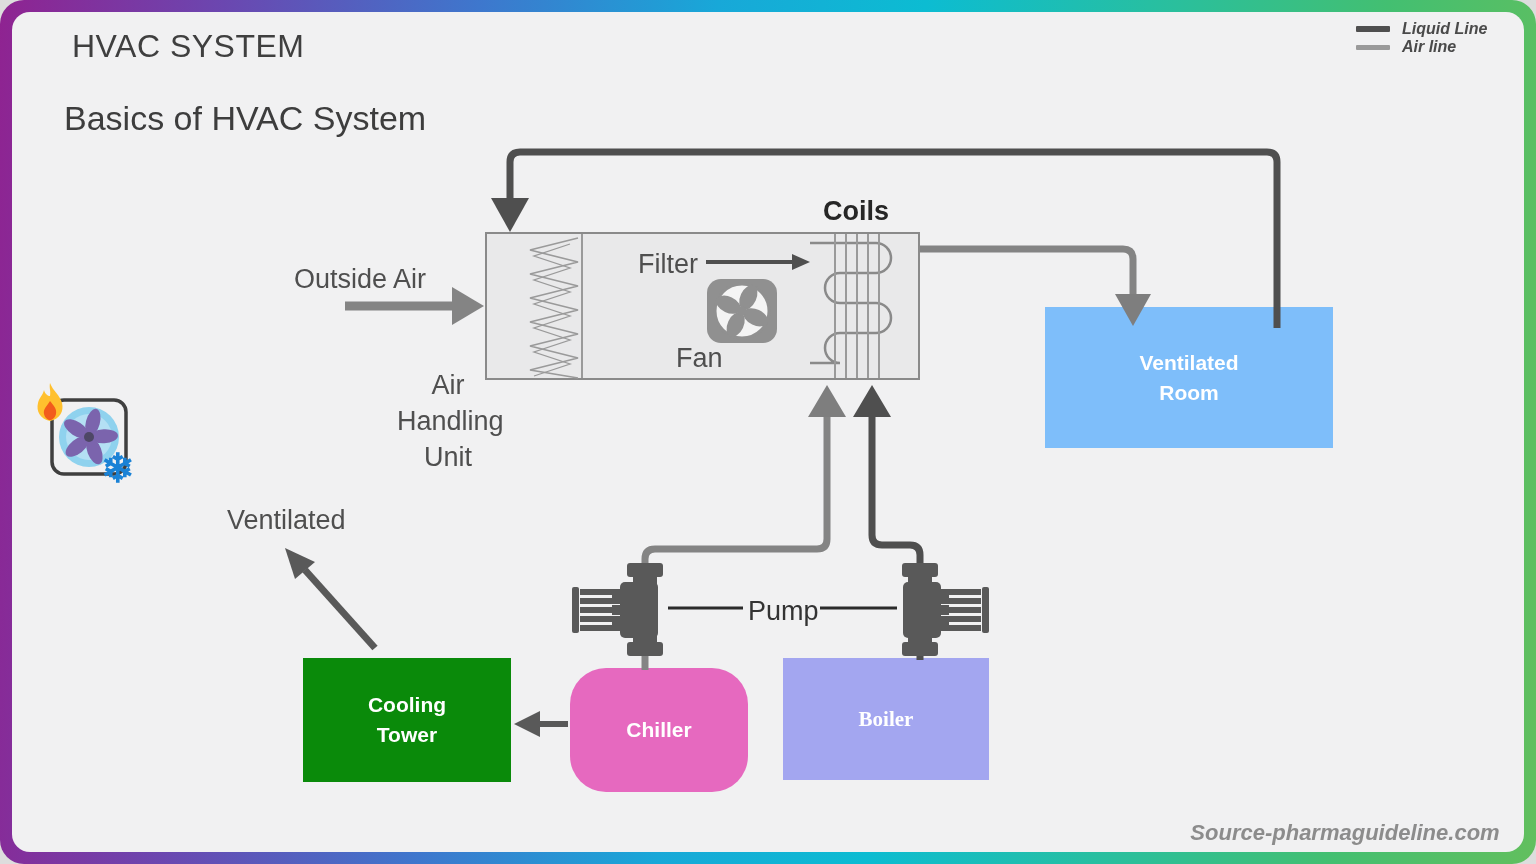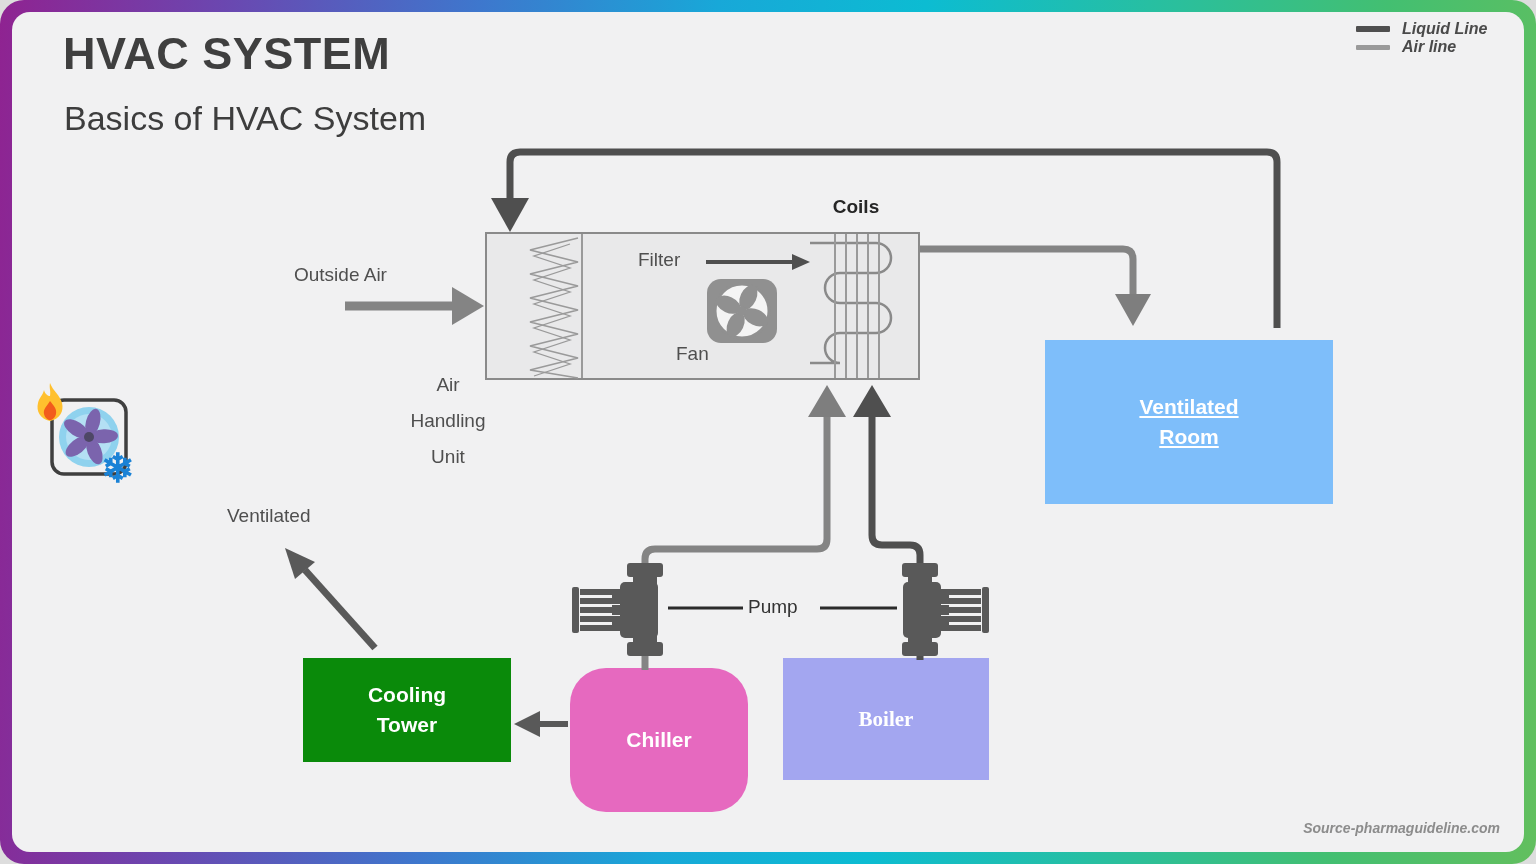--- a/index.html
+++ b/index.html
@@ -8,39 +8,39 @@
     position:relative;width:1536px;height:864px;overflow:hidden;
     font-family:"Liberation Sans", sans-serif;
     background:linear-gradient(94deg,#8f2391 0%,#6b47b0 14%,#3e77cd 30%,#18a8d8 45%,#0cbcd2 58%,#27bfa2 72%,#43bf71 87%,#62bf5e 100%);
     border-radius:24px;
   }
   .slide{
     position:absolute;inset:12px;background:#f1f1f2;border-radius:18px;
   }
   .overlay{position:absolute;inset:0;width:1536px;height:864px;}
   .abs{position:absolute;}
-  .page-title{left:63px;top:28px;font-size:45px;font-weight:700;color:#3f3f3f;letter-spacing:.5px;}
+  .page-title{left:72px;top:28px;font-size:32px;font-weight:400;color:#3f3f3f;letter-spacing:.5px;}
   .page-subtitle{left:64px;top:99px;font-size:34px;font-weight:400;color:#3d3d3d;}
   .legend{left:1356px;top:20px;display:flex;flex-direction:column;}
   .legend-row{display:flex;align-items:center;gap:12px;}
   .swatch{width:34px;border-radius:1px;}
   .swatch.liquid{height:6px;background:#4f4f4f;}
   .swatch.air{height:5px;background:#9a9a9a;}
   .legend-label{font-size:16px;font-style:italic;font-weight:bold;color:#4a4a4a;}
-  .diagram-label{font-size:19px;color:#4f4f4f;}
+  .diagram-label{font-size:27px;color:#4f4f4f;}
   .node{display:flex;align-items:center;justify-content:center;color:#fff;font-weight:bold;font-size:21px;}
   .node .wrap{text-align:center;line-height:30px;}
   .ahu-box{left:485px;top:232px;width:435px;height:148px;background:#e9e9ea;border:2px solid #8a8a8a;}
-  .room{left:1045px;top:340px;width:288px;height:164px;text-decoration:underline;}
+  .room{left:1045px;top:307px;width:288px;height:141px;}
   .room .wrap{width:140px;}
-  .tower{left:303px;top:658px;width:208px;height:104px;}
+  .tower{left:303px;top:658px;width:208px;height:124px;}
   .tower .wrap{width:100px;}
-  .chiller{left:570px;top:668px;width:178px;height:144px;border-radius:36px;}
+  .chiller{left:570px;top:668px;width:178px;height:124px;border-radius:36px;}
   .boiler{left:783px;top:658px;width:206px;height:122px;}
-  .source-credit{left:1190px;top:820px;width:310px;text-align:right;font-size:14px;font-weight:bold;font-style:italic;color:#8c8c8c;}
+  .source-credit{left:1190px;top:820px;width:310px;text-align:center;font-size:22px;font-weight:bold;font-style:italic;color:#8c8c8c;}
   .snowflake{left:101px;top:448px;font-size:40px;line-height:40px;color:#1a82d6;font-weight:bold;}
   svg{display:block;}
 </style>
 </head>
 <body>
 
 <div class="stage">
   <div class="slide"></div>
 
   <div class="abs ahu-box"></div>

